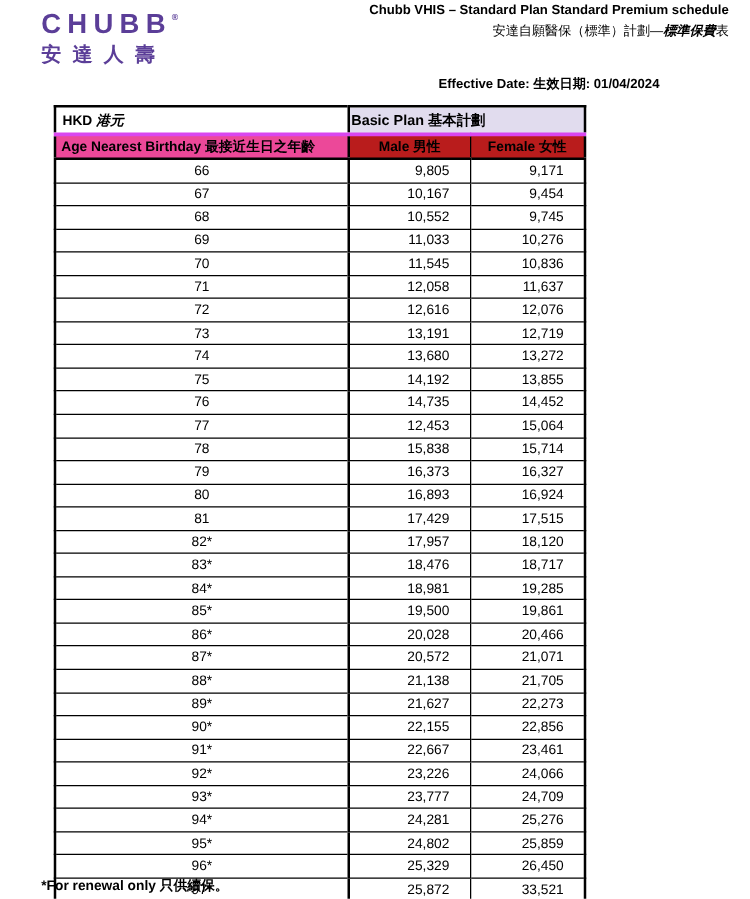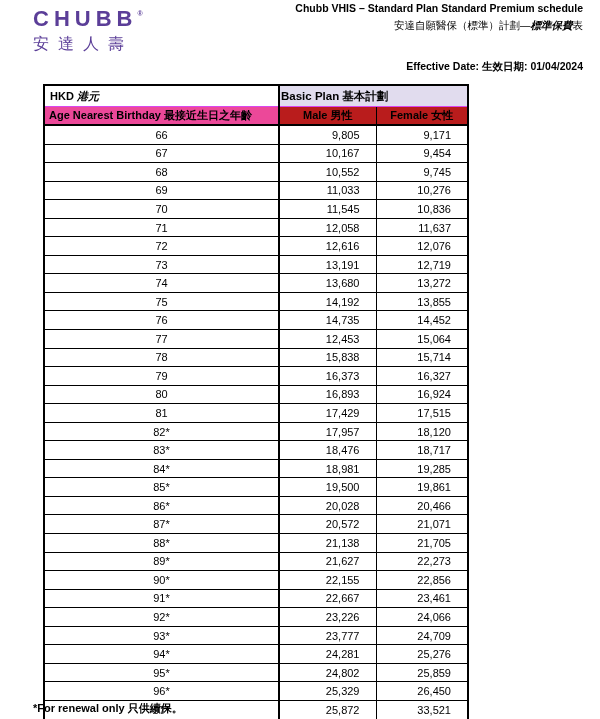--- a/index.html
+++ b/index.html
@@ -14,41 +14,41 @@
   .page { position: absolute; inset: 0; }
 
   
   .logo { position: absolute; left: 33px; top: 8px; color: #5b3e98; }
   .logo-en {
     font-size: 22px; font-weight: 700; letter-spacing: 5px;
     line-height: 1.0; white-space: nowrap;
   }
   .logo-en sup { font-size: 7px; letter-spacing: 0; vertical-align: 10px; }
   .logo-zh {
-    font-size: 16px; font-weight: 400; letter-spacing: 9px;
+    font-size: 16px; font-weight: 700; letter-spacing: 9px;
     margin-top: 4px; white-space: nowrap;
   }
 
   
   .doc-header { position: absolute; right: 17px; top: 2px; text-align: right; }
   .h-line1 { font-size: 10.5px; font-weight: 700; line-height: 13px; }
   .h-line2 { font-size: 10.5px; line-height: 14px; margin-top: 3px; }
   .h-line2 .bi { font-weight: 700; font-style: italic; }
-  .h-line3 { font-size: 10.5px; font-weight: 700; margin-top: 28px; }
+  .h-line3 { font-size: 10.5px; font-weight: 700; margin-top: 28px; text-align: center; }
 
   
   .tbl-wrap { position: absolute; left: 43px; top: 84px; }
   table {
     border-collapse: collapse; table-layout: fixed;
     width: 424px; border: 2px solid #000;
   }
   col.c1 { width: 235px; } col.c2 { width: 97px; } col.c3 { width: 92px; }
   td { overflow: hidden; white-space: nowrap; }
 
-  tr.row-currency td { height: 18px; border-bottom: 1px solid #d946ef; margin-left: 24px; }
+  tr.row-currency td { height: 18px; border-bottom: 3px solid #d946ef; margin-left: 24px; }
   td.hkd-cell { padding-left: 5px; font-size: 11px; font-weight: 700; background: #ffffff; }
   td.hkd-cell .i { font-style: italic; }
   td.plan-cell {
     background: #e1dcee; 
     font-size: 11.5px; font-weight: 700;
     border-left: 2px solid #000;
   }
   tr.row-colhead td { height: 15px; border-bottom: 2px solid #000; }
   td.age-hdr {
     background: #ec4899; padding-left: 4px;

